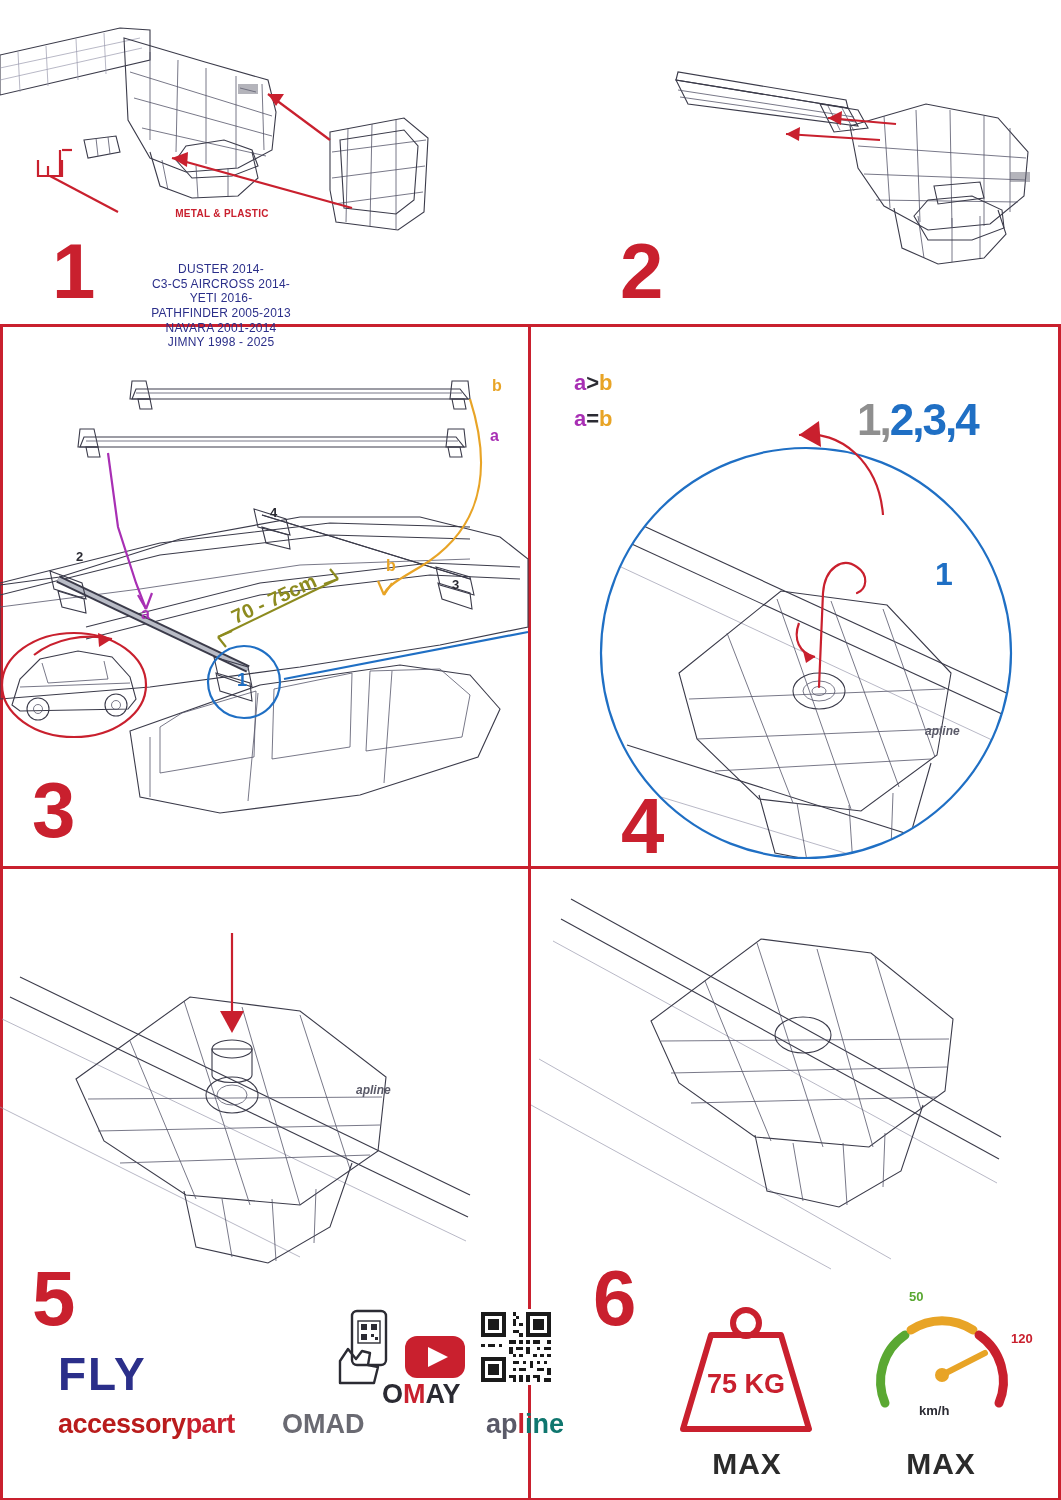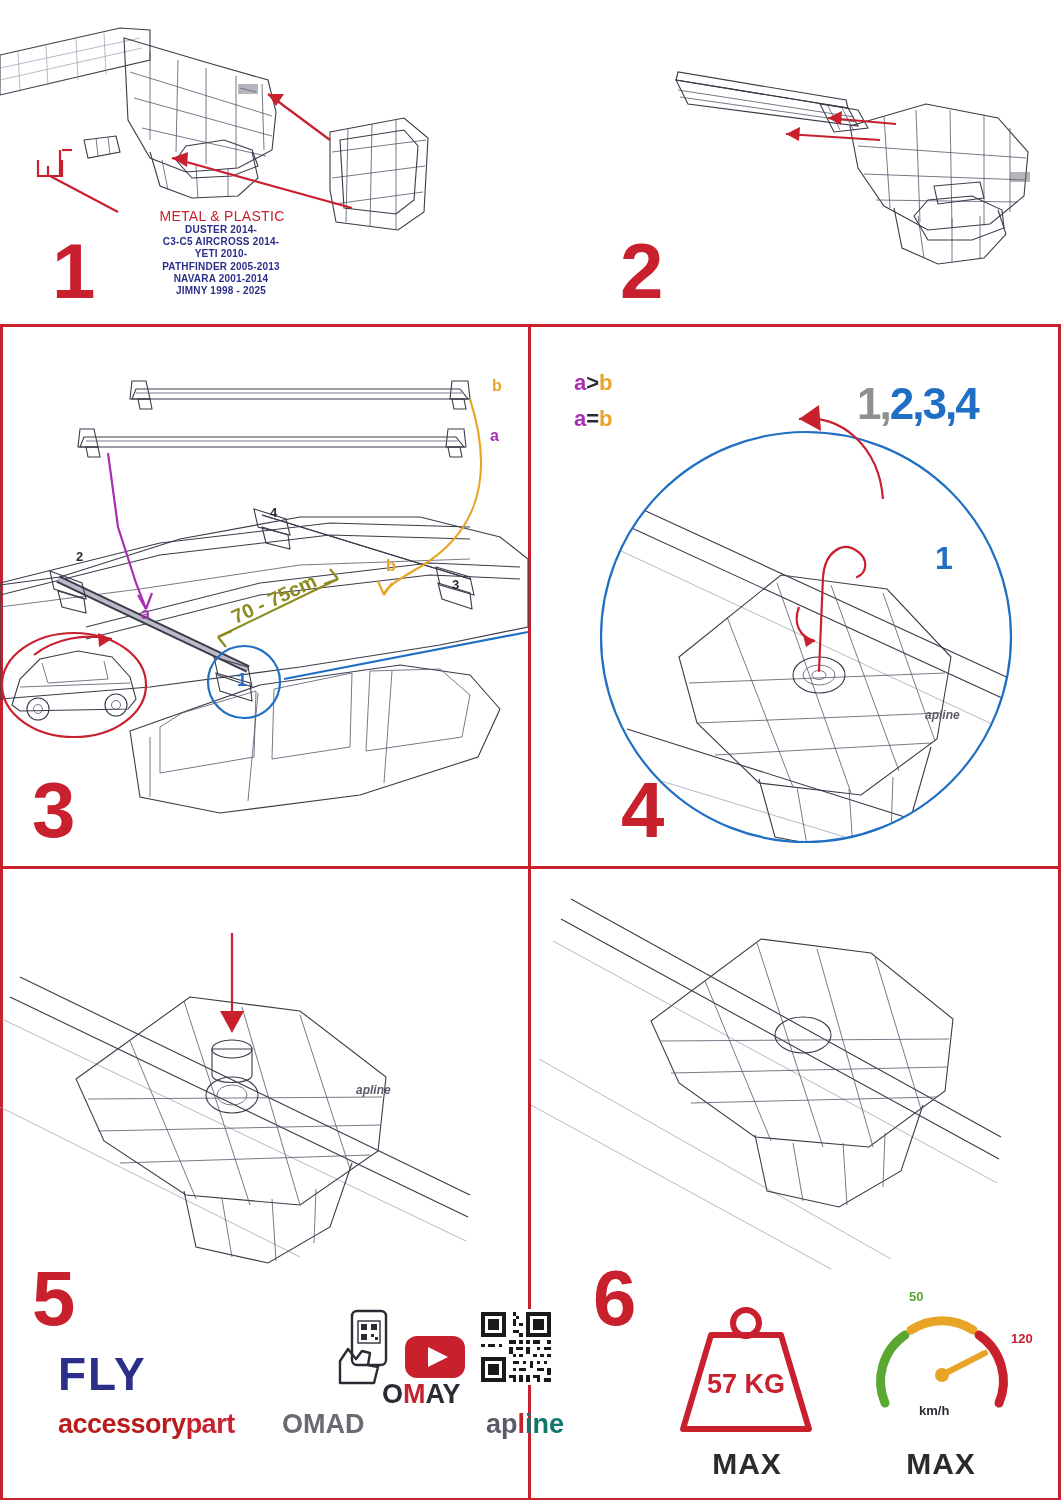--- a/index.html
+++ b/index.html
@@ -20,26 +20,26 @@
   .ln{fill:none;stroke:#3b3b4a;stroke-width:1.1;}
   .ln-thin{fill:none;stroke:#55556a;stroke-width:0.8;}
   .ln-light{fill:none;stroke:#9a9aae;stroke-width:0.7;}
   .red{stroke:#c9202e;fill:none;stroke-width:2.2;}
   .redfill{fill:#c9202e;}
   .blue{stroke:#1f6fc4;fill:none;stroke-width:2.2;}
   .org{stroke:#e8a426;fill:none;stroke-width:2.2;}
   .mag{stroke:#a82fb4;fill:none;stroke-width:2.2;}
   .olive{stroke:#8d8b1f;fill:none;stroke-width:2.2;}
   .metaltxt{
-    position:absolute;color:#c9202e;font-size:14px;font-weight:400;
+    position:absolute;color:#c9202e;font-size:10px;font-weight:700;
     letter-spacing:.3px;text-align:center;line-height:1.15;
   }
   .carlist{
-    position:absolute;color:#2b2f8a;font-size:10px;font-weight:700;
-    text-align:center;line-height:1.22;letter-spacing:.2px;
+    position:absolute;color:#2b2f8a;font-size:12px;font-weight:400;
+    text-align:center;line-height:1.22;letter-spacing:.2px;margin-top:38px;
   }
   .lbl{position:absolute;font-weight:700;}
   .cmp{position:absolute;font-size:22px;font-weight:700;letter-spacing:0px;}
   .big1234{
     position:absolute;font-size:44px;font-weight:700;letter-spacing:-1px;
   }
   .dist{
     position:absolute;color:#8d8b1f;font-size:20px;font-weight:700;
   }
   .fly{
@@ -116,21 +116,21 @@
       <path class="red" d="M38 160 L38 176 L62 176 L62 160" stroke-width="1.6"></path>
       <path class="red" d="M48 176 L48 166" stroke-width="1.6"></path>
       <path class="red" d="M50 176 L118 212" stroke-width="1.4"></path>
       <path class="red" d="M60 150 L60 176" stroke-width="1.6"></path>
       <path class="red" d="M62 150 L72 150" stroke-width="1.6"></path>
     </svg>
     <div class="metaltxt" style="left:118px;top:208px;width:208px">METAL &amp; PLASTIC</div>
     <div class="carlist" style="left:110px;top:224px;width:222px">
       <div>DUSTER 2014-</div>
       <div>C3-C5 AIRCROSS 2014-</div>
-      <div>YETI 2010-</div>
+      <div>YETI 2016-</div>
       <div>PATHFINDER 2005-2013</div>
       <div>NAVARA 2001-2014</div>
       <div>JIMNY 1998 - 2025</div>
     </div>
     <div class="stepnum bignum" style="left:52px;top:232px">1</div>
   </div>
 
   <div class="panel" style="left:528px;top:0;width:533px;height:324px">
     <svg width="533" height="324" viewBox="0 0 533 324">
 
@@ -255,21 +255,21 @@
     <div class="stepnum bignum" style="left:32px;top:444px">3</div>
   </div>
 
   <div class="cmp" style="left:574px;top:370px">
     <span style="color:#a82fb4">a</span><span style="color:#2b2b33">&gt;</span><span style="color:#e8a426">b</span>
   </div>
   <div class="cmp" style="left:574px;top:406px">
     <span style="color:#a82fb4">a</span><span style="color:#2b2b33">=</span><span style="color:#e8a426">b</span>
   </div>
 
-  <div class="panel" style="left:531px;top:327px;width:472px;height:539px">
+  <div class="panel" style="left:531px;top:343px;width:472px;height:539px">
     <svg width="530" height="539" viewBox="0 0 530 539">
       <defs>
         <clipPath id="circ4">
             <circle cx="275" cy="310" r="205"></circle>
           </clipPath>
       </defs>
       <g clip-path="url(#circ4)">
 
         <path class="ln" d="M80 168 L510 366" stroke-width="2"></path>
         <path class="ln" d="M68 186 L508 388" stroke-width="2"></path>
@@ -462,21 +462,21 @@
 
       <ellipse cx="272" cy="166" rx="28" ry="18" class="ln" fill="#e2e4ea"></ellipse>
     </svg>
 
     <div class="stepnum bignum" style="left:62px;top:390px">6</div>
 
     <svg style="position:absolute;left:140px;top:432px" width="150" height="140" viewBox="0 0 150 140">
       <path d="M40 34 L110 34 L138 128 L12 128 Z" fill="none" stroke="#c9202e" stroke-width="6" stroke-linejoin="round"></path>
       <circle cx="75" cy="22" r="13" fill="none" stroke="#c9202e" stroke-width="6"></circle>
     </svg>
-    <div class="kgtxt" style="left:165px;top:500px;width:100px;text-align:center">57 KG</div>
+    <div class="kgtxt" style="left:165px;top:500px;width:100px;text-align:center">75 KG</div>
     <div class="maxlabel" style="left:164px;top:578px;width:104px;text-align:center">MAX</div>
 
     <svg style="position:absolute;left:336px;top:428px" width="150" height="140" viewBox="0 0 150 140">
       <path d="M18 106 A56 56 0 0 1 38 38" fill="none" stroke="#5aa832" stroke-width="9" stroke-linecap="round"></path>
       <path d="M44 33 A56 56 0 0 1 106 33" fill="none" stroke="#e8a426" stroke-width="9" stroke-linecap="round"></path>
       <path d="M112 38 A56 56 0 0 1 132 106" fill="none" stroke="#c9202e" stroke-width="9" stroke-linecap="round"></path>
       <circle cx="75" cy="78" r="7" fill="#e8a426"></circle>
       <path d="M75 78 L118 56" stroke="#e8a426" stroke-width="6" stroke-linecap="round"></path>
     </svg>
     <div style="position:absolute;left:378px;top:420px;color:#5aa832;font-size:13px;font-weight:700">50</div>

